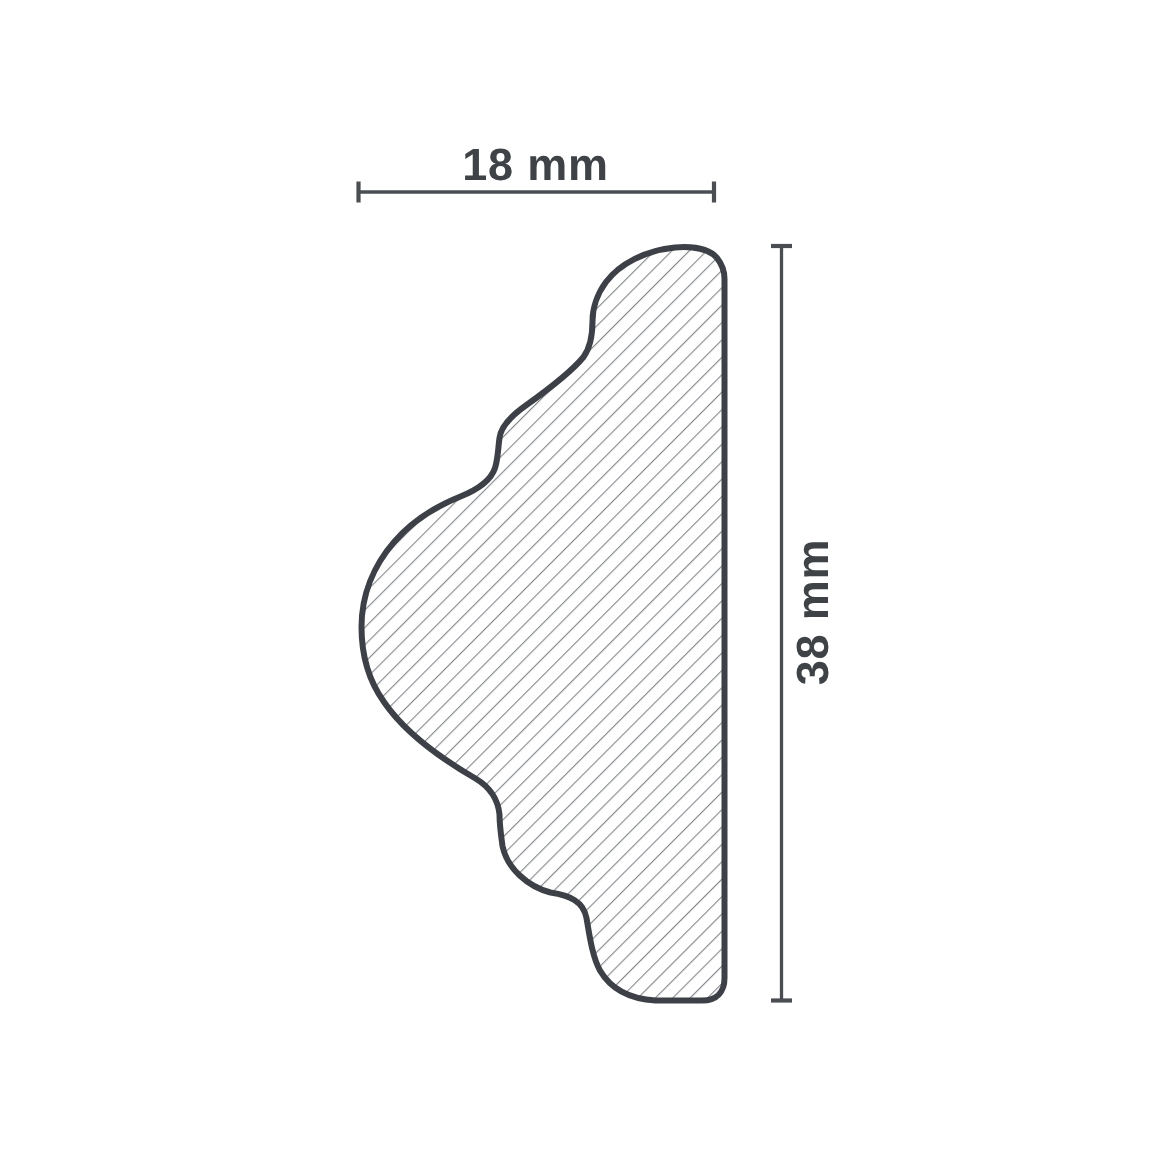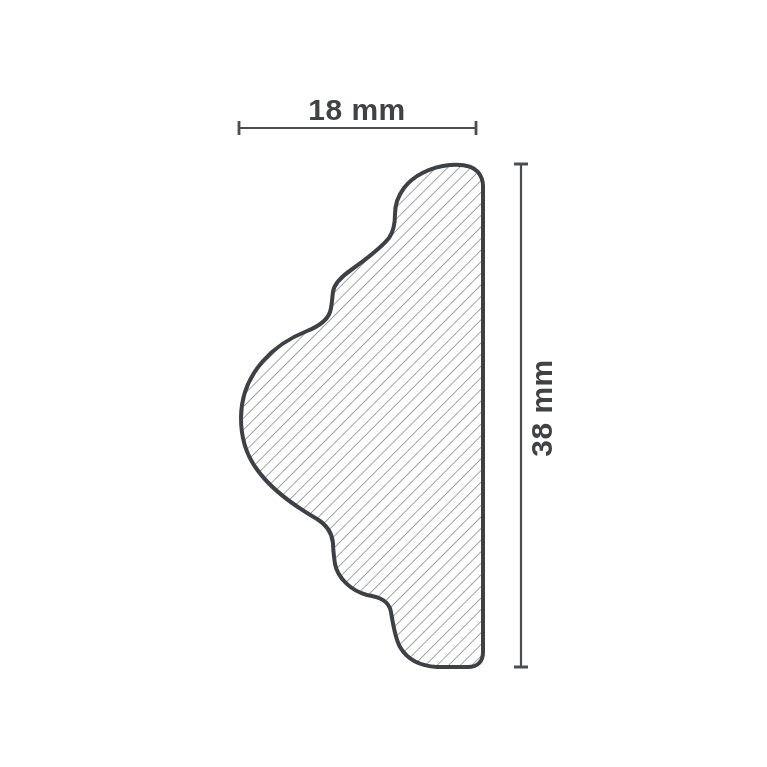--- a/index.html
+++ b/index.html
@@ -7,21 +7,20 @@
     padding: 0;
     background: #ffffff;
   }
   .canvas {
     position: relative;
     width: 767px;
     height: 767px;
     background: #ffffff;
     overflow: hidden;
     font-family: "Liberation Sans", sans-serif;
-    border-radius: 29px;
   }
   svg { display: block; }
   .dim-label {
     font-family: "Liberation Sans", "DejaVu Sans", sans-serif;
     font-weight: 700;
     font-size: 30px;
     fill: #3f4347;
     letter-spacing: 0.5px;
   }
 </style>

